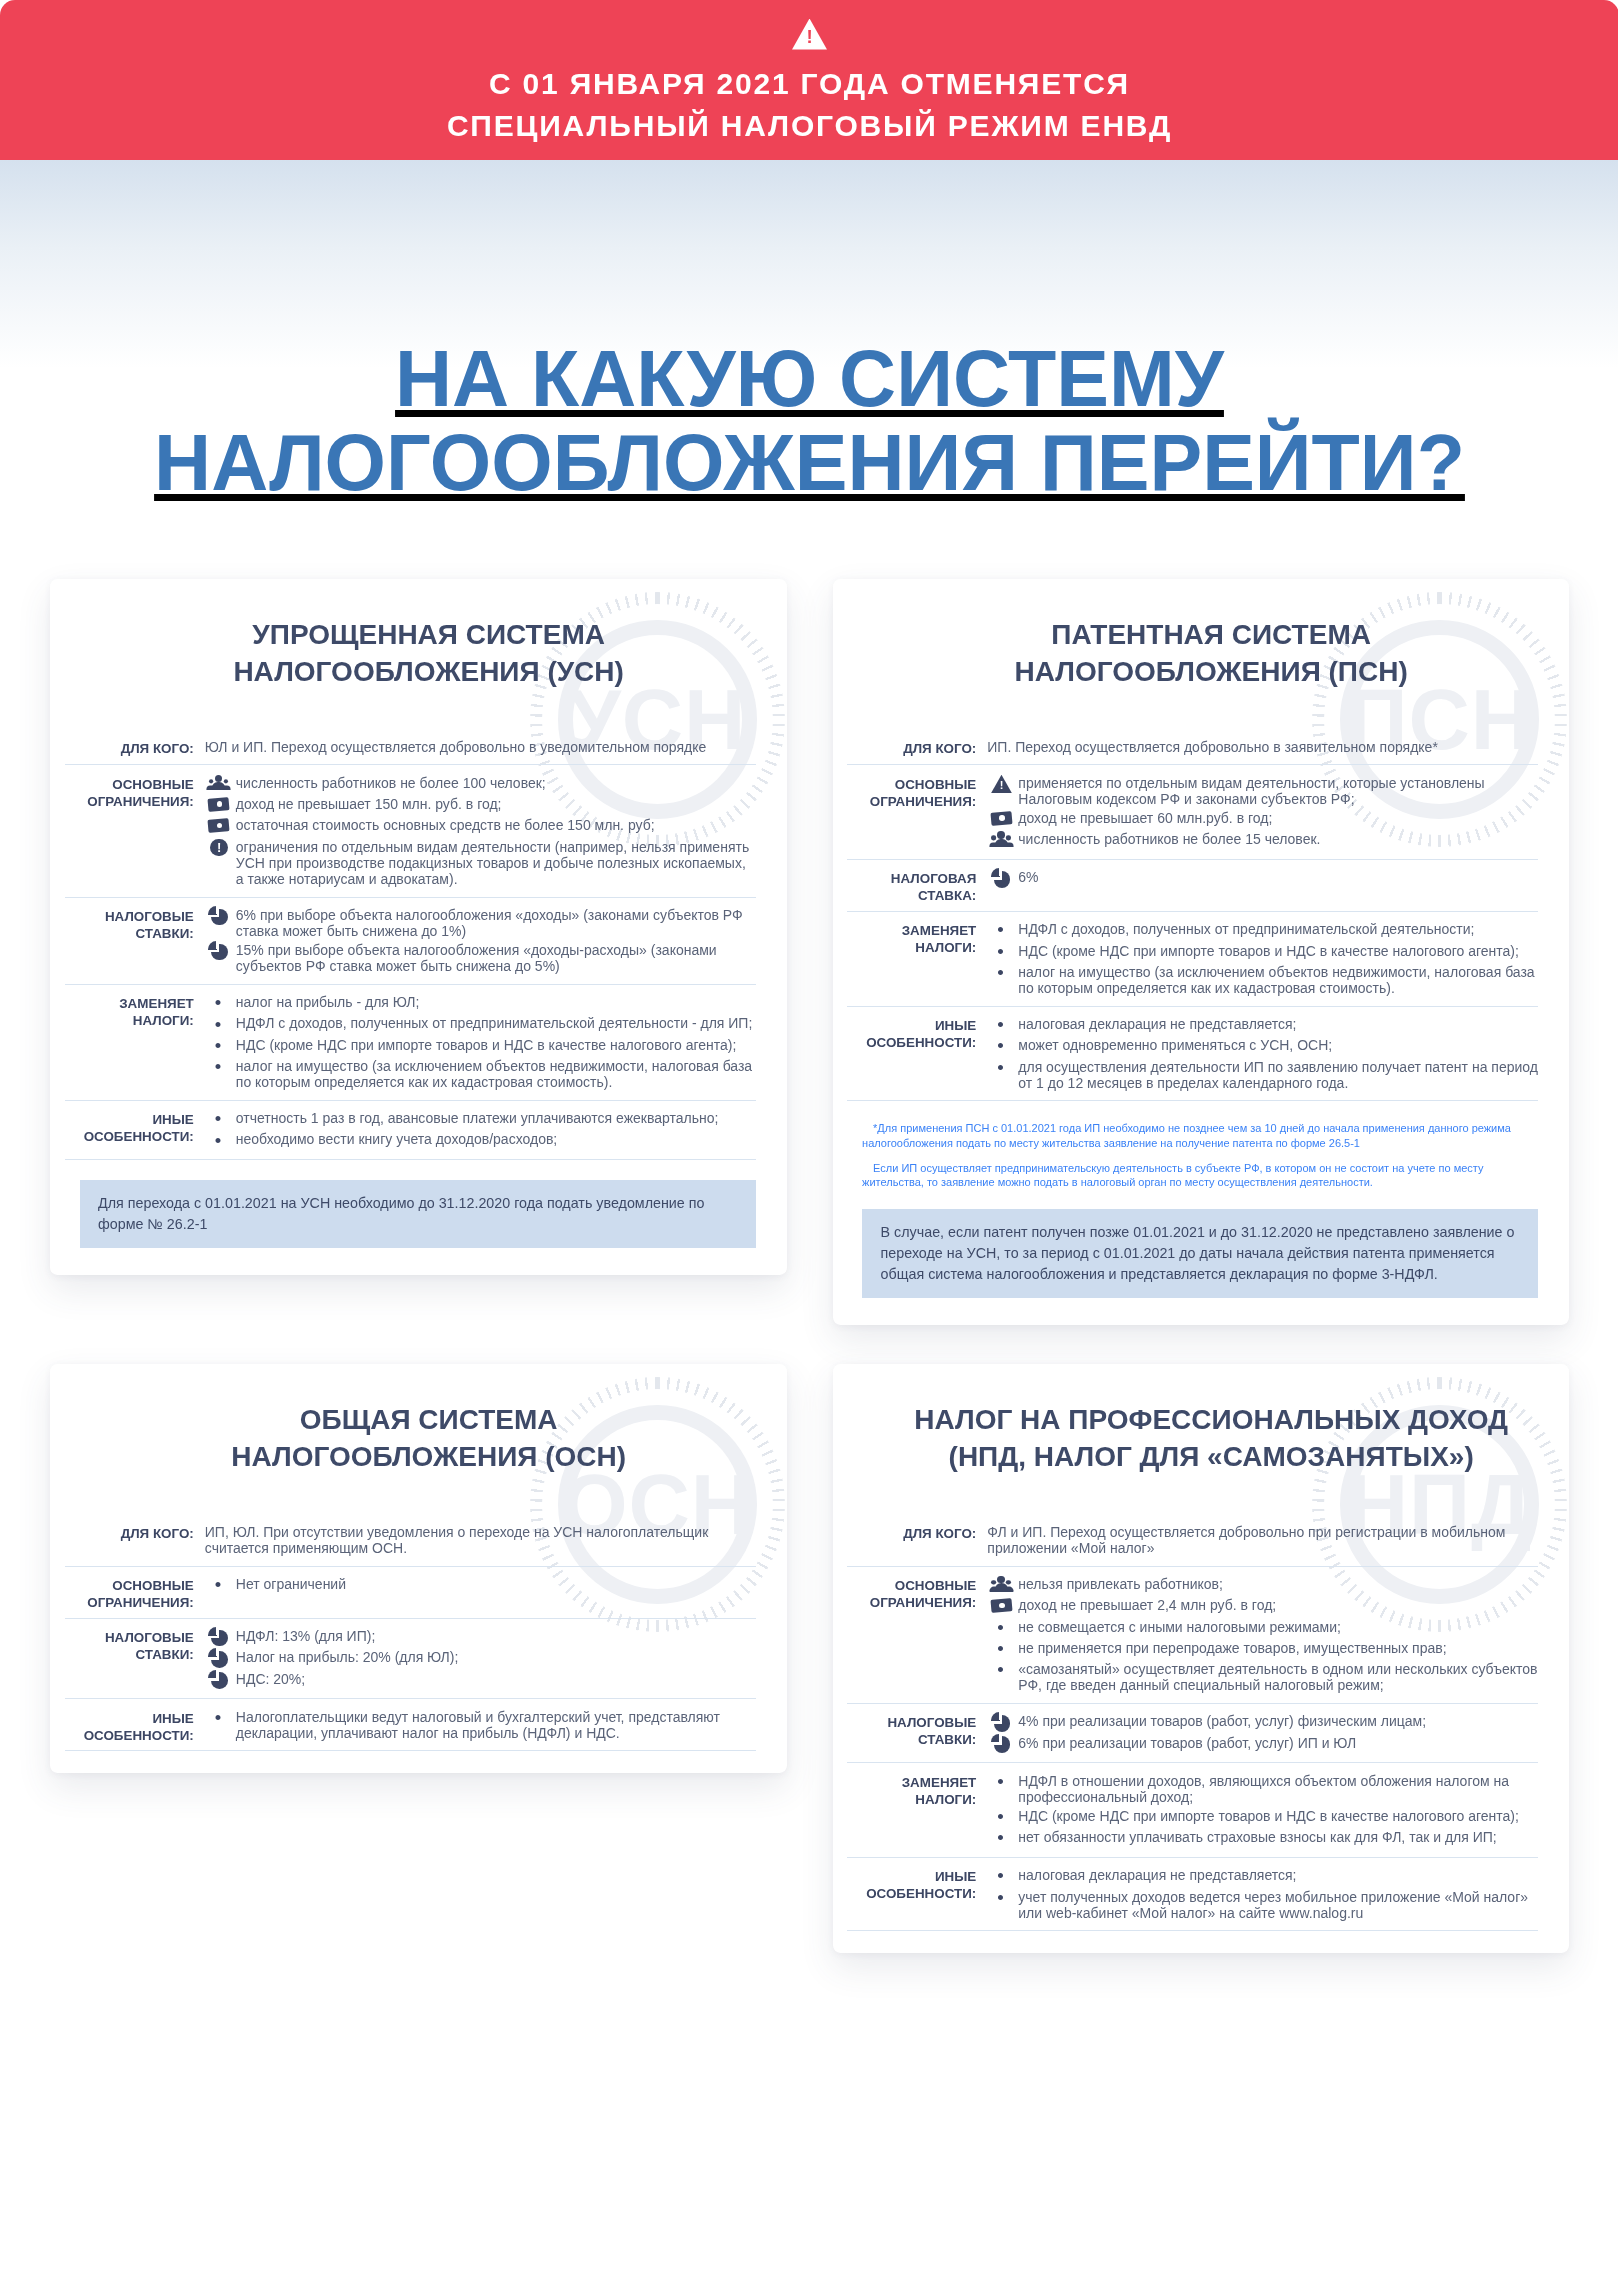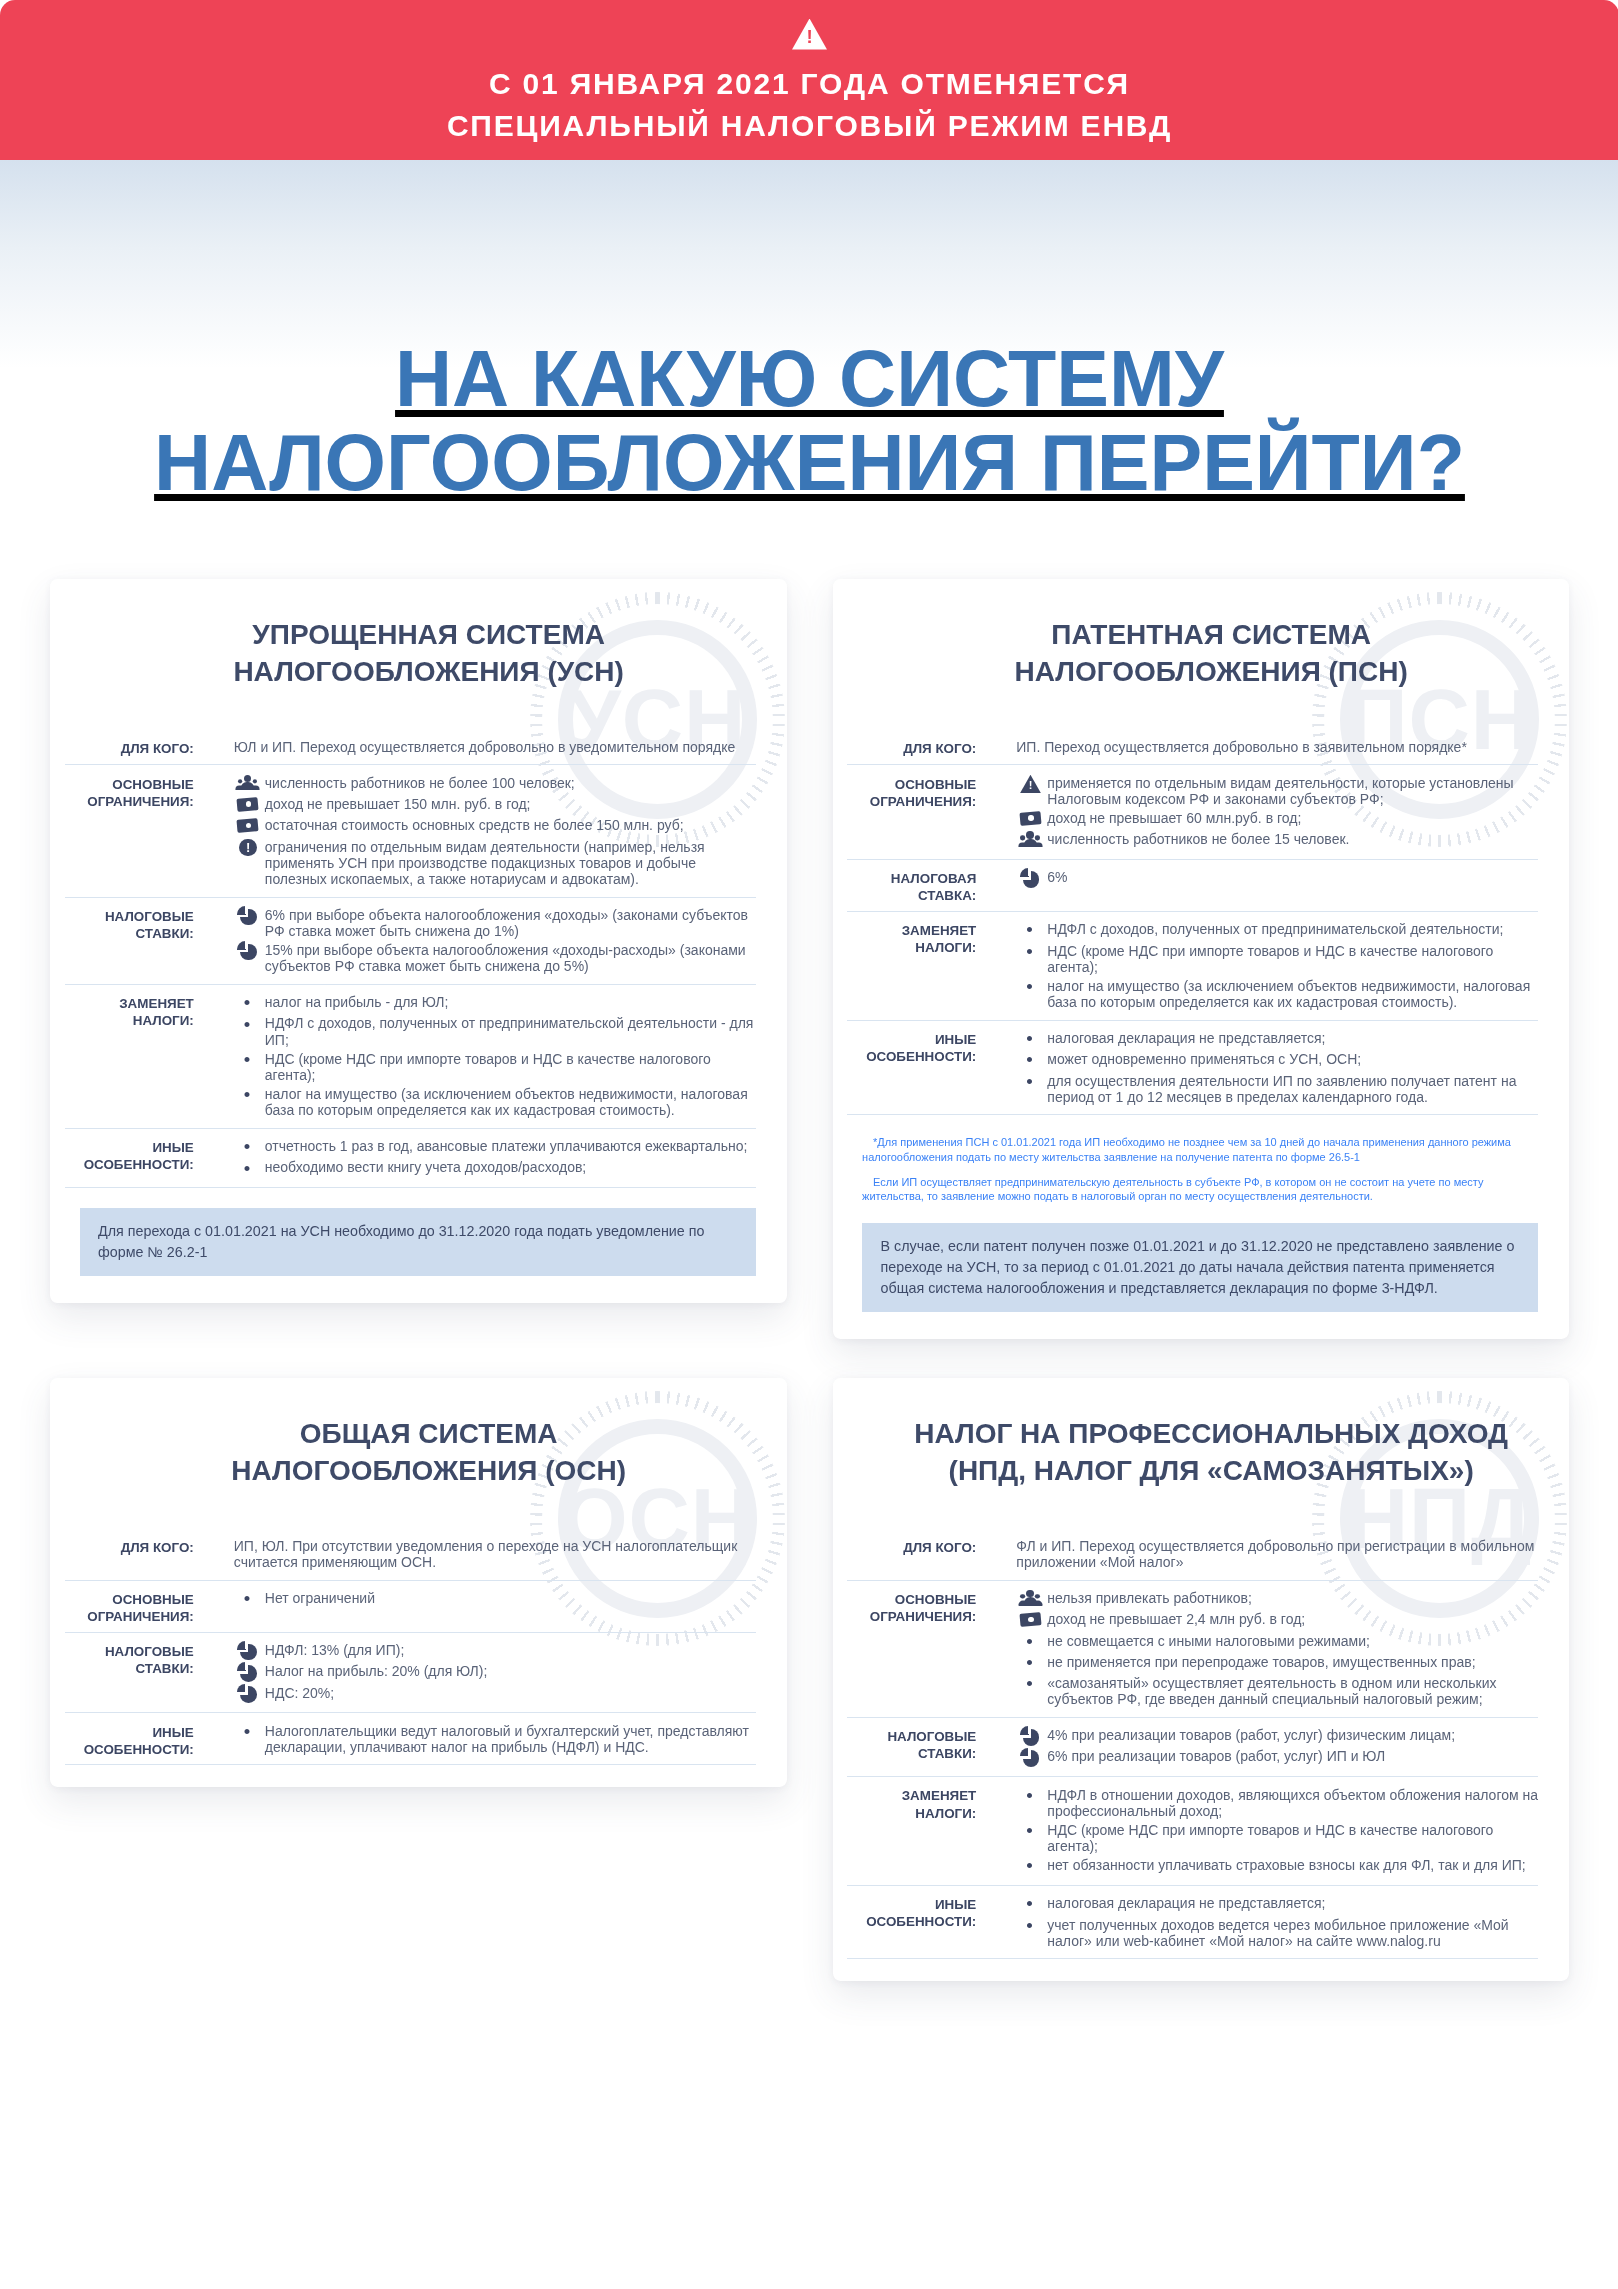--- a/index.html
+++ b/index.html
@@ -30,21 +30,21 @@
   
   .seal{position:absolute;top:13px;right:1.8px;width:255px;height:255px;border-radius:50%;
     background:repeating-conic-gradient(#e3e7ed 0deg 1.1deg,#ffffff 1.1deg 4.6deg);
     display:flex;align-items:center;justify-content:center;z-index:0;}
   .seal::before{content:"";position:absolute;inset:12px;background:#fff;border-radius:50%;}
   .seal::after{content:"";position:absolute;inset:28px;border:15.7px solid #eef0f4;border-radius:50%;}
   .seal-text{position:relative;font-size:85px;font-weight:800;color:#eef0f4;letter-spacing:0.9px;z-index:1;}
 
   
   .rows{position:relative;z-index:1;border-bottom:0.9px solid #d9e4f0;}
-  .row{display:flex;padding:6.5px 0;gap:29px;}
+  .row{display:flex;padding:6.5px 0;}
   .row + .row{border-top:0.9px solid #d9e4f0;}
   .row-label{flex:0 0 129px;text-align:right;font-size:13.4px;font-weight:700;color:#3c4663;
     line-height:1.28;padding-top:3.7px;}
   .row-body{flex:1;min-width:0;padding-left:11px;}
   .item{display:flex;margin:2.8px 0;}
   .txt{margin:0;font-size:14px;color:#5a6378;line-height:1.16;}
 
   
   .ic{flex:0 0 31px;position:relative;height:18.5px;margin-top:0;}
   .ic-people::before{content:"";position:absolute;left:10px;top:0;width:7.4px;height:7.4px;border-radius:50%;

